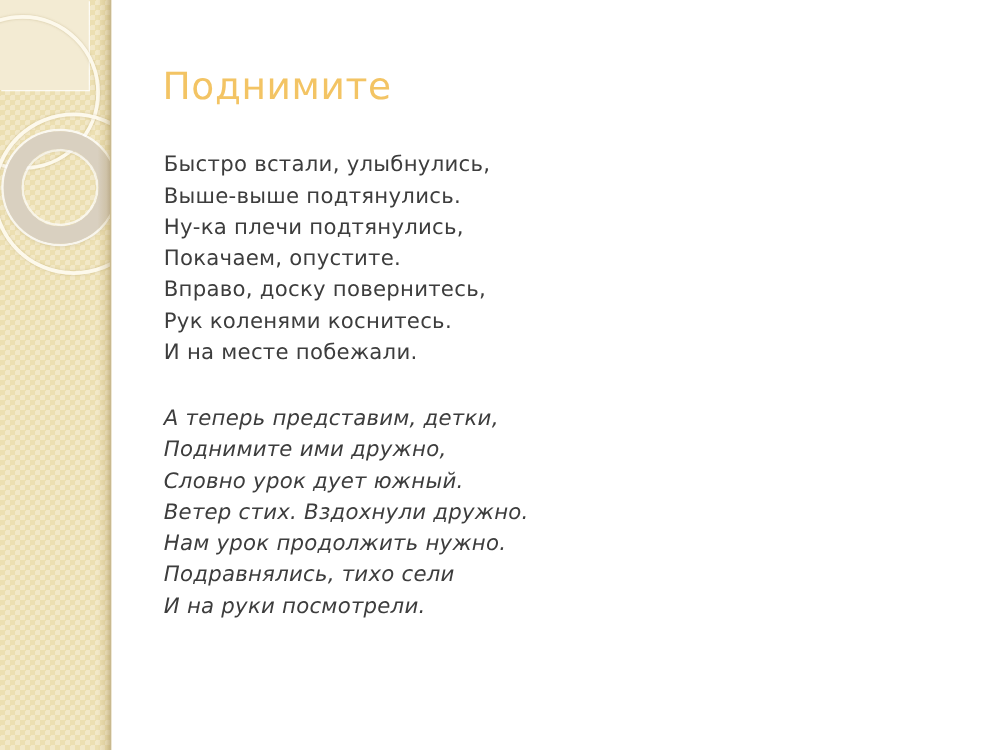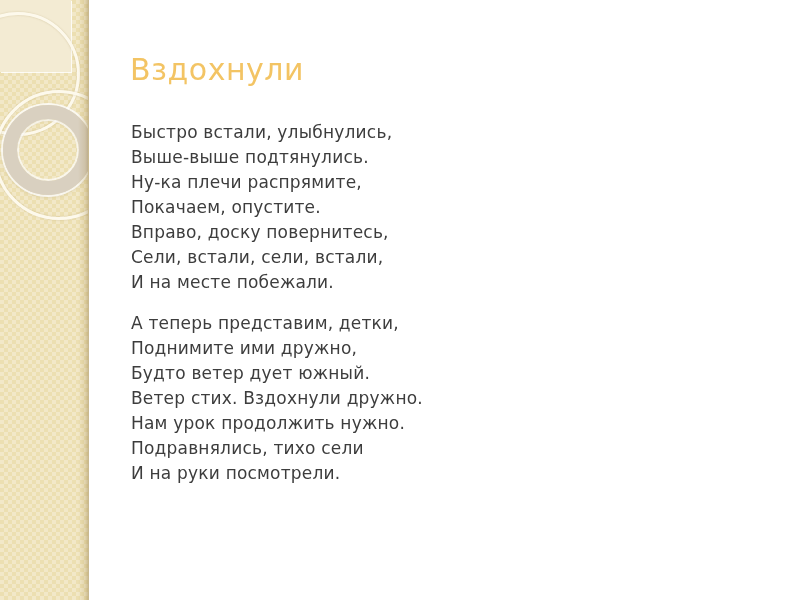--- a/index.html
+++ b/index.html
@@ -64,51 +64,51 @@
     letter-spacing:.5px;
     color:var(--title,#f3c464);
   }
   .poem{
     position:absolute;
     left:131px;top:120px;
     font-size:17px;line-height:25px;
     letter-spacing:.2px;
     color:var(--body-text,#3d3d3d);
   }
-  .stanza + .stanza{margin-top:16px;}
+  .stanza + .stanza{margin-top:28px;font-style:italic;}
 </style>
 </head>
 <body>
 
 <div class="slide">
 
   <div class="sidebar">
     <div class="corner-square"></div>
     <div class="circle-thin c1"></div>
     <div class="circle-thin c2"></div>
     <div class="ring"></div>
     <div class="edge-shade"></div>
   </div>
 
-  <h1 class="title">Вздохнули</h1>
+  <h1 class="title">Поднимите</h1>
 
   <div class="poem">
     <div class="stanza">
       <div class="line">Быстро встали, улыбнулись,</div>
       <div class="line">Выше-выше подтянулись.</div>
-      <div class="line">Ну-ка плечи распрямите,</div>
+      <div class="line">Ну-ка плечи подтянулись,</div>
       <div class="line">Покачаем, опустите.</div>
       <div class="line">Вправо, доску повернитесь,</div>
-      <div class="line">Сели, встали, сели, встали,</div>
+      <div class="line">Рук коленями коснитесь.</div>
       <div class="line">И на месте побежали.</div>
     </div>
     <div class="stanza">
       <div class="line">А теперь представим, детки,</div>
       <div class="line">Поднимите ими дружно,</div>
-      <div class="line">Будто ветер дует южный.</div>
+      <div class="line">Словно урок дует южный.</div>
       <div class="line">Ветер стих. Вздохнули дружно.</div>
       <div class="line">Нам урок продолжить нужно.</div>
       <div class="line">Подравнялись, тихо сели</div>
       <div class="line">И на руки посмотрели.</div>
     </div>
   </div>
 
 </div>
 
 </body></html>

